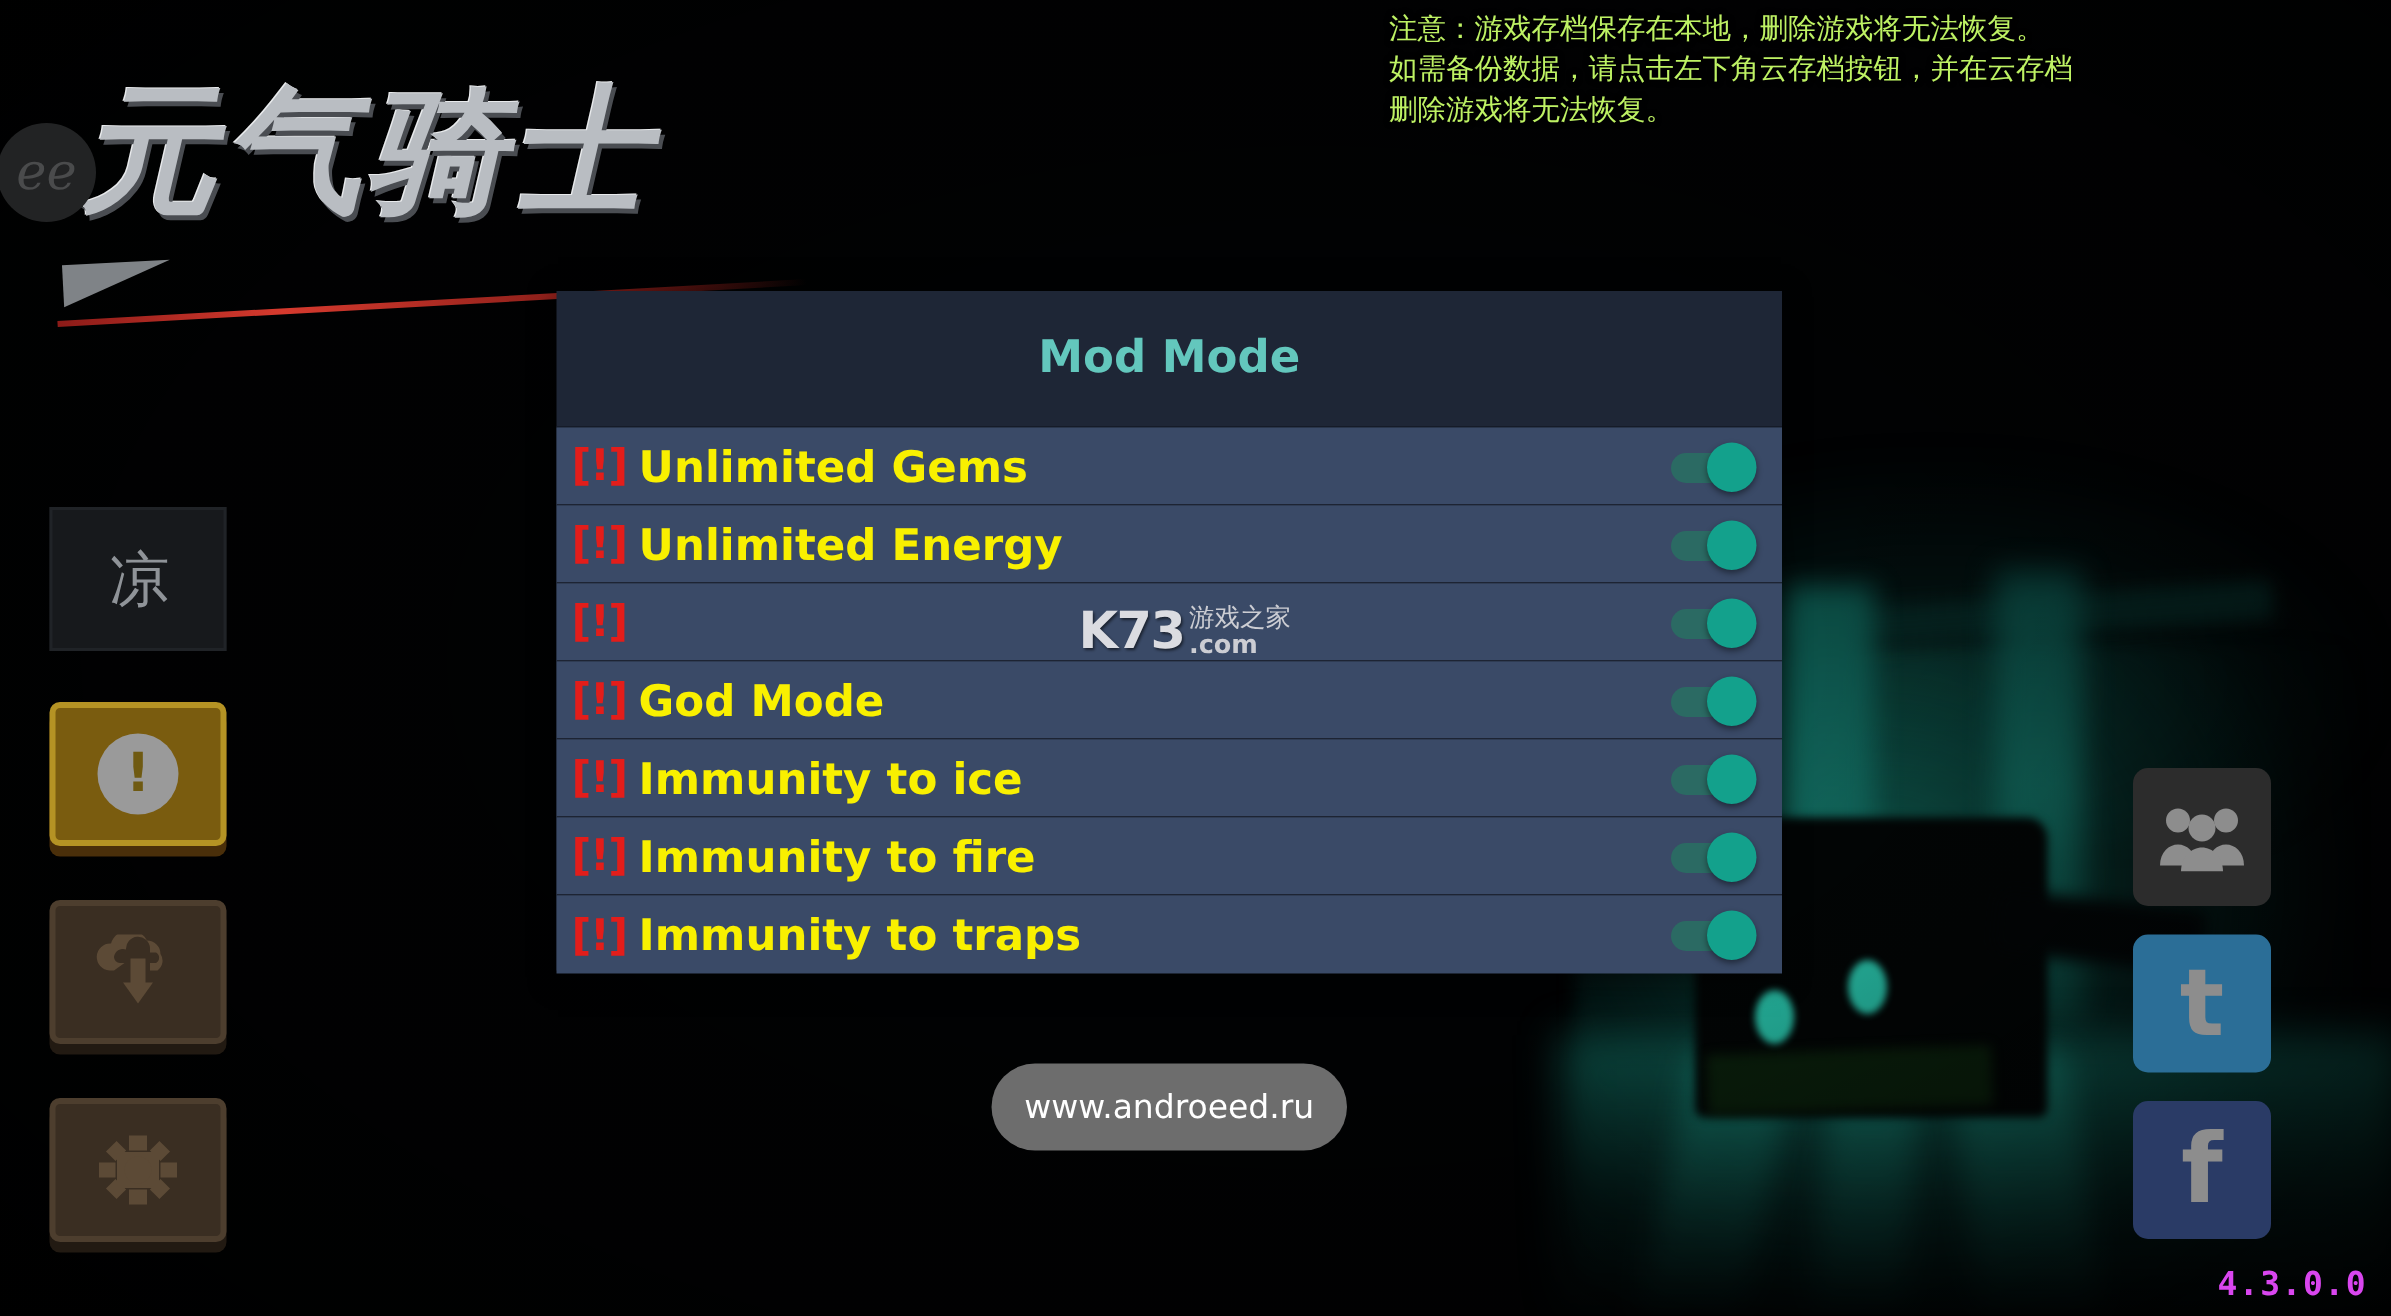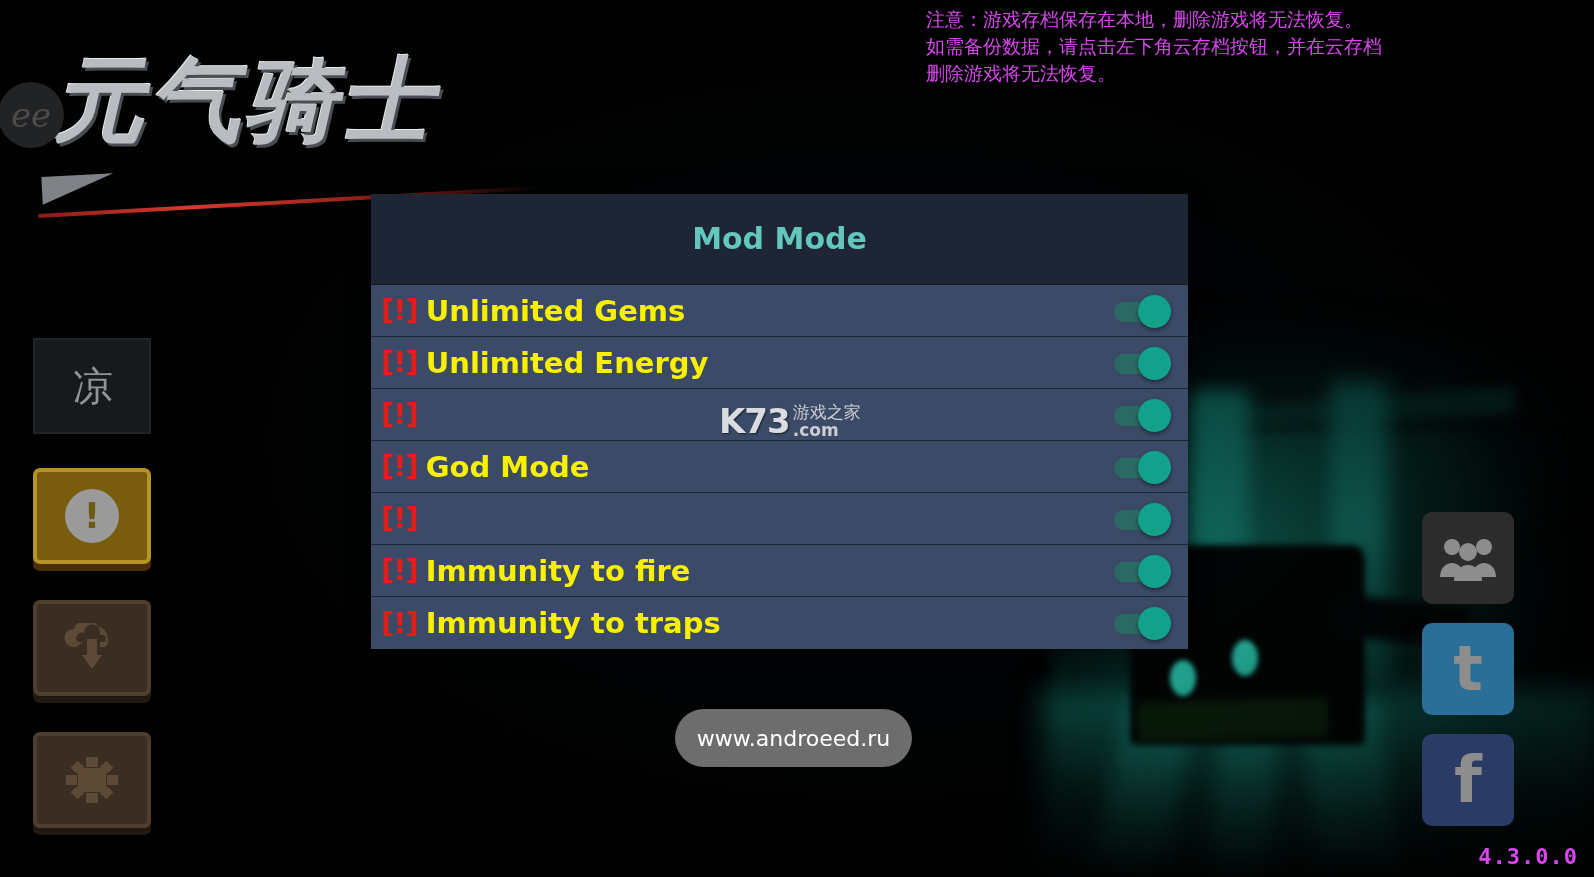--- a/index.html
+++ b/index.html
@@ -91,21 +91,21 @@
   #ee-badge {
     position:absolute; left:-2px; top:82px; width:66px; height:66px; border-radius:50%;
     background:#222324; color:#4a4b4c; font-size:34px; font-style:italic;
     display:flex; align-items:center; justify-content:center;
     font-family:"DejaVu Serif", serif;
   }
 
   
   #notice {
     position:absolute; right:8px; top:6px; width:660px;
-    color:#d946ef; font-size:19px; line-height:1.42; text-align:left;
+    color:#bef264; font-size:19px; line-height:1.42; text-align:left;
     font-family:"DejaVu Sans", sans-serif;
     text-shadow:0 0 4px #000;
     margin-left:48px;
   }
   #notice div { white-space:nowrap; }
 
   
   .pixbtn {
     position:absolute; left:33px; width:118px; height:96px;
     image-rendering:pixelated;
@@ -200,21 +200,21 @@
     color:#e9e9ec; font-size:34px; font-weight:bold; line-height:1;
     font-family:"DejaVu Sans", sans-serif; letter-spacing:-1px;
     text-shadow:1px 1px 2px rgba(0,0,0,.6);
   }
   #k73 .k73-side { margin-left:3px; line-height:1.05; }
   #k73 .k73-cn { color:#d9d9dd; font-size:17px; font-family:"DejaVu Sans", sans-serif; display:block; }
   #k73 .k73-com { color:#d9d9dd; font-size:17px; font-family:"DejaVu Sans", sans-serif; display:block;font-weight:bold; }
 
   
   #url-pill {
-    position:absolute; left:675px; top:709px; width:237px; height:58px;
+    position:absolute; left:661px; top:709px; width:237px; height:58px;
     border-radius:29px; background:#6d6d6d;
     display:flex; align-items:center; justify-content:center;
     color:#ffffff; font-size:22px; font-family:"DejaVu Sans", sans-serif;
   }
 
   
   #version {
     position:absolute; right:16px; bottom:8px;
     color:#d946ef; font-size:22px; font-weight:bold;
     font-family:"DejaVu Sans Mono", monospace; letter-spacing:1px;
@@ -339,20 +339,21 @@
       <div class="mod-row">
         <span class="row-flag">[!]</span>
         <span class="row-label">God Mode</span>
         <div class="toggle">
           <div class="tg-track"></div>
           <div class="tg-thumb"></div>
         </div>
       </div>
       <div class="mod-row">
         <span class="row-flag">[!]</span>
+        <span class="row-label">Immunity to ice</span>
         <div class="toggle">
           <div class="tg-track"></div>
           <div class="tg-thumb"></div>
         </div>
       </div>
       <div class="mod-row">
         <span class="row-flag">[!]</span>
         <span class="row-label">Immunity to fire</span>
         <div class="toggle">
           <div class="tg-track"></div>

